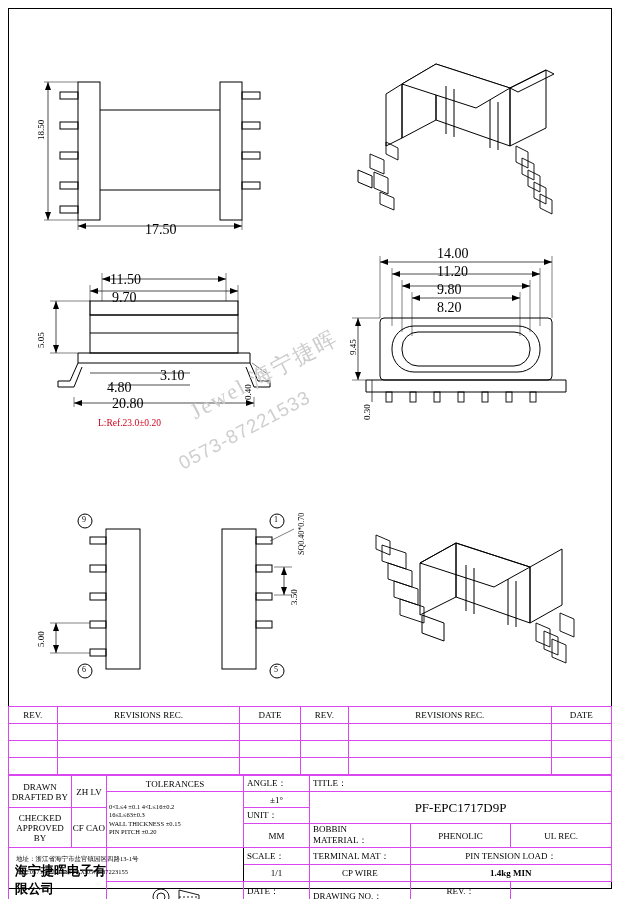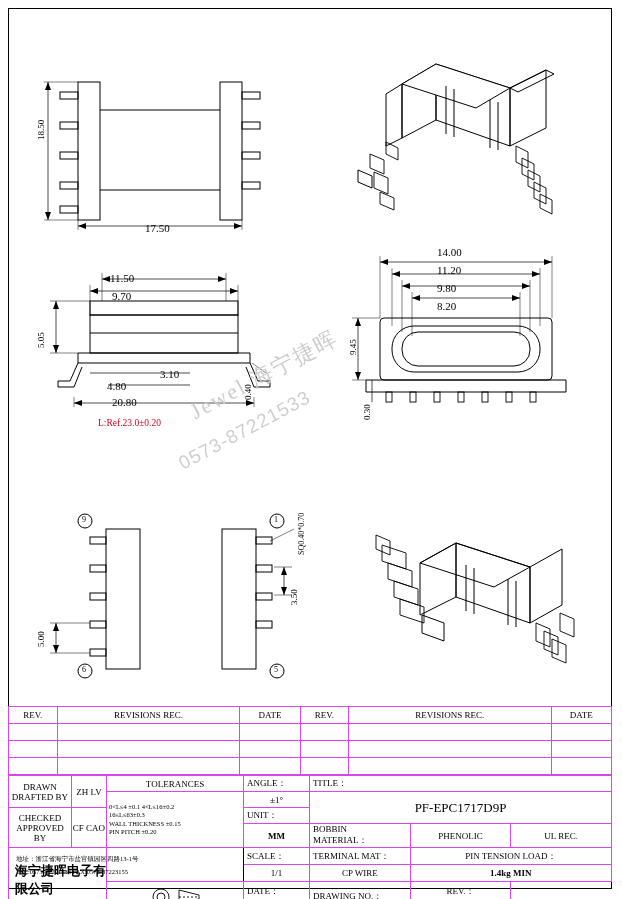--- a/index.html
+++ b/index.html
@@ -1,19 +1,19 @@
 <!DOCTYPE html>
 <html><head>
 <meta charset="utf-8">
 <style>
   html,body{margin:0;padding:0;background:#ffffff;}
   body{font-family:"Liberation Serif", serif;}
   #page{position:relative;width:622px;height:899px;background:#fff;overflow:hidden;}
   .frame{position:absolute;left:8px;top:8px;width:604px;height:881px;border:1.5px solid #000;box-sizing:border-box;}
-  .dim{position:absolute;font-family:"Liberation Serif",serif;font-size:11px;color:#000;white-space:nowrap;}
+  .dim{position:absolute;font-family:"Liberation Serif",serif;font-size:14px;color:#000;white-space:nowrap;}
   .dimv{position:absolute;font-family:"Liberation Serif",serif;font-size:9px;color:#000;white-space:nowrap;transform-origin:left top;}
   .red{color:#d0021b;}
   svg{display:block;}
   .wm{position:absolute;color:#cccccc;font-size:22px;font-family:"Liberation Serif",serif;letter-spacing:2px;transform:rotate(-28deg);transform-origin:left top;white-space:nowrap;}
   .wm2{position:absolute;color:#cfcfcf;font-size:19px;font-family:"Liberation Sans",sans-serif;letter-spacing:1px;transform:rotate(-28deg);transform-origin:left top;white-space:nowrap;}
   
   .tb{position:absolute;left:8px;width:604px;box-sizing:border-box;}
   table.tbl{border-collapse:collapse;font-size:9px;font-family:"Liberation Serif",serif;}
   table.tbl td{border:1px solid #d946ef;padding:0;text-align:center;vertical-align:middle;}
   .tiny{font-size:6.5px;}
@@ -360,21 +360,21 @@
       </tr>
       <tr style="height:16px;">
         <td rowspan="2" style="width:62px;">
           <div>CHECKED</div>
           <div>APPROVED BY</div>
         </td>
         <td rowspan="2" style="width:34px;">CF CAO</td>
         <td style="text-align:left;padding-left:3px;">UNIT：</td>
       </tr>
       <tr style="height:16px;">
-        <td style="font-weight:bold;margin-top:24px;">MM</td>
+        <td style="font-weight:normal;margin-top:24px;">MM</td>
         <td style="width:74px;text-align:left;padding-left:3px;">
           <div>BOBBIN</div>
           <div>MATERIAL：</div>
         </td>
         <td style="width:134px;">PHENOLIC</td>
         <td style="width:102px;">UL REC.</td>
       </tr>
       <tr style="height:17px;">
         <td rowspan="3" class="cn" style="font-size:13px;font-weight:bold;text-align:left;padding-left:6px;" colspan="2">海宁捷晖电子有限公司</td>
         <td rowspan="2" style="width:136px;border-right:1px solid #000;"></td>

